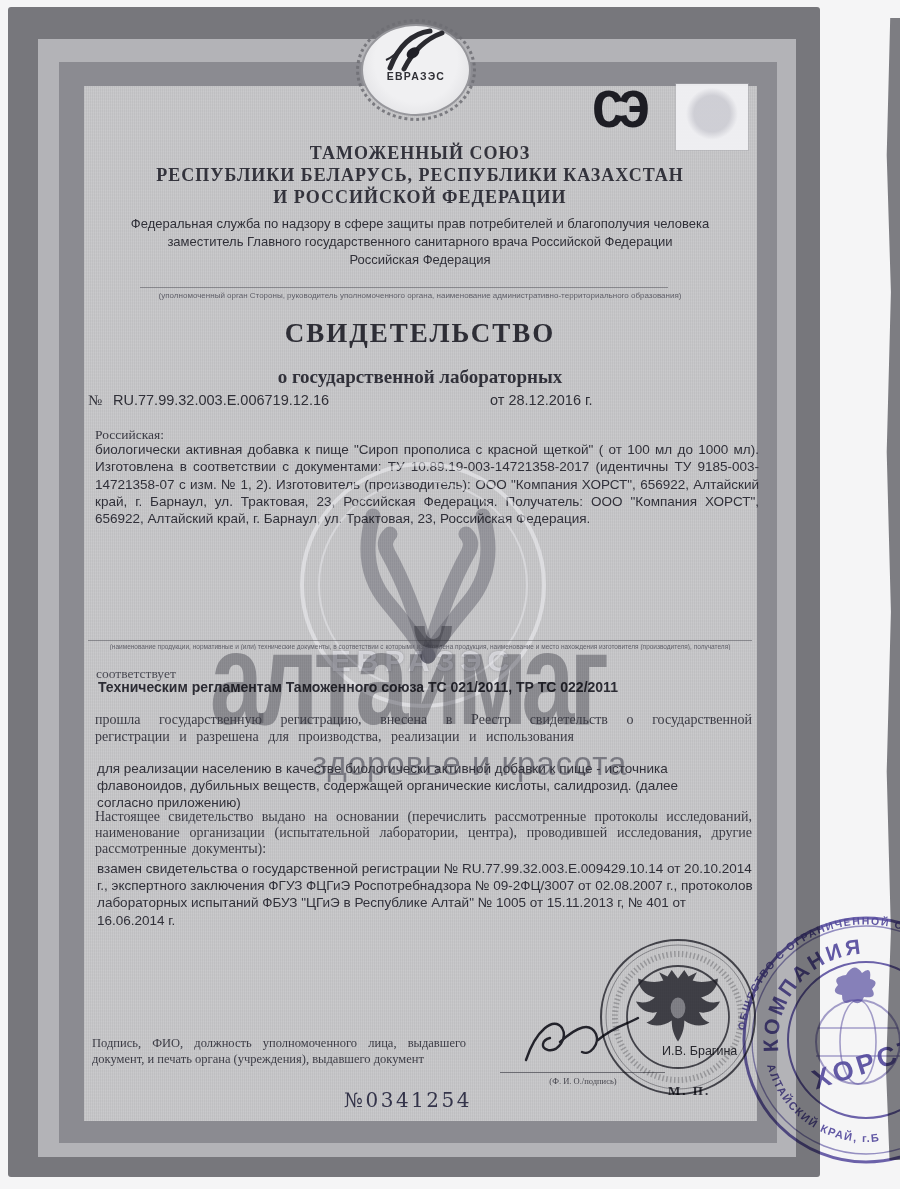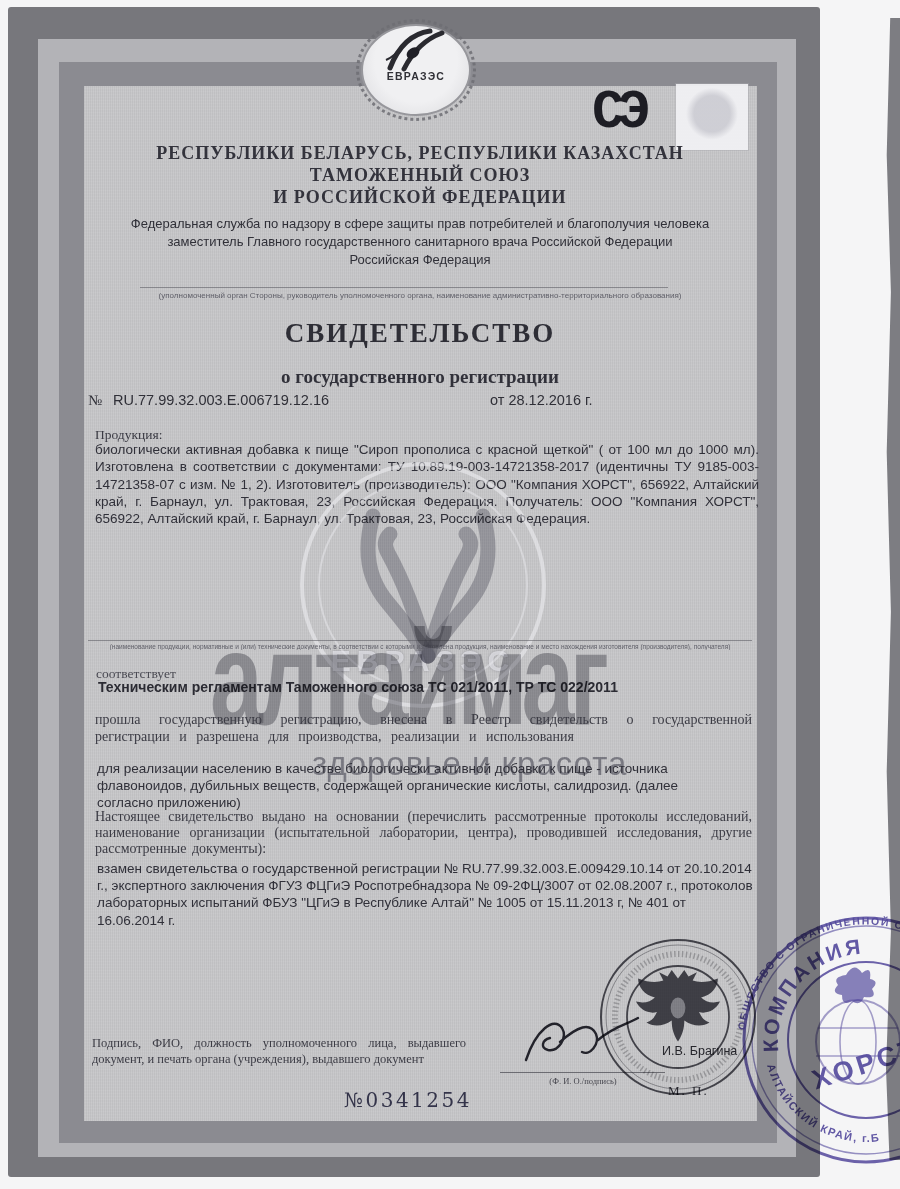--- a/index.html
+++ b/index.html
@@ -57,21 +57,21 @@
   .wm-euras-label{position:absolute;left:0;right:0;bottom:26px;text-align:center;font-weight:bold;
            font-size:30px;letter-spacing:6px;color:rgba(244,244,248,.6);text-shadow:0 0 3px rgba(120,120,130,.55);}
   .wm-brand{left:210px;top:612px;font-weight:bold;font-size:100px;line-height:1;letter-spacing:-5px;
             color:rgba(104,104,114,.5);transform:scale(.95,1.32);transform-origin:top left;
             mix-blend-mode:multiply;pointer-events:none;}
   .wm-tag{left:312px;top:745px;font-size:33px;letter-spacing:1px;color:rgba(134,134,145,.8);
           mix-blend-mode:multiply;pointer-events:none;}
   .tulip{left:338px;top:498px;mix-blend-mode:multiply;}
   .sig-cap{left:503px;top:1076px;width:160px;font-size:8.5px;color:#45454d;text-align:center;font-family:Liberation Serif, serif;}
   .signer{left:662px;top:1044px;font-size:12.5px;color:#26262c;}
-  .mp{left:668px;top:1083px;font-weight:normal;font-size:13px;letter-spacing:2px;color:#2d2d35;}
+  .mp{left:668px;top:1083px;font-weight:bold;font-size:13px;letter-spacing:2px;color:#2d2d35;}
   .blank-no{left:344px;top:1088px;font-family:"DejaVu Serif","Liberation Serif",serif;
             font-size:20px;letter-spacing:2.5px;color:#34344a;font-weight:normal;}
   .stamp{mix-blend-mode:multiply;}
 </style>
 </head>
 <body>
 
 <div class="scan">
 
   <div class="page hatch">
@@ -93,40 +93,40 @@
         <path d="M2,34 C9,31 13,27 17,21" stroke="#2a2a30" stroke-width="2" fill="none"></path>
       </svg>
       <div class="badge-label">ЕВРАЗЭС</div>
     </div>
 
     <div class="abs se-mark">СЭ</div>
 
     <div class="abs holo"></div>
 
     <div class="abs header center">
+      <div class="h-big">ТАМОЖЕННЫЙ СОЮЗ</div>
       <div class="h-big">РЕСПУБЛИКИ БЕЛАРУСЬ, РЕСПУБЛИКИ КАЗАХСТАН</div>
-      <div class="h-big">ТАМОЖЕННЫЙ СОЮЗ</div>
       <div class="h-big">И РОССИЙСКОЙ ФЕДЕРАЦИИ</div>
       <div class="gap6"></div>
       <div class="h-sm">Федеральная служба по надзору в сфере защиты прав потребителей и благополучия человека</div>
       <div class="h-sm">заместитель Главного государственного санитарного врача Российской Федерации</div>
       <div class="h-sm">Российская Федерация</div>
     </div>
 
     <div class="abs rule" style="left:140px;top:287px;width:528px;"></div>
     <div class="abs fine center" style="left:95px;top:291px;width:650px;font-size:8px;">(уполномоченный орган Стороны, руководитель уполномоченного органа, наименование административно-территориального образования)</div>
 
     <div class="abs ser center title-main">СВИДЕТЕЛЬСТВО</div>
-    <div class="abs ser center title-sub">о государственного регистрации</div>
+    <div class="abs ser center title-sub">о государственной лабораторных</div>
 
     <div class="abs ser numrow" style="left:88px;top:392px;">№</div>
     <div class="abs numrow" style="left:113px;top:392px;">RU.77.99.32.003.E.006719.12.16</div>
     <div class="abs numrow" style="left:490px;top:392px;">от 28.12.2016 г.</div>
 
-    <div class="abs ser" style="left:95px;top:427px;font-size:13.5px;color:#3a3a43;">Продукция:</div>
+    <div class="abs ser" style="left:95px;top:427px;font-size:13.5px;color:#3a3a43;">Российская:</div>
     <div class="abs para just" style="left:95px;top:441px;width:664px;font-size:13.5px;line-height:17.3px;">биологически активная добавка к пище "Сироп прополиса с красной щеткой" ( от 100 мл до 1000 мл). Изготовлена в соответствии с документами: ТУ 10.89.19-003-14721358-2017 (идентичны ТУ 9185-003-14721358-07 с изм. № 1, 2). Изготовитель (производитель): ООО "Компания ХОРСТ", 656922, Алтайский край, г. Барнаул, ул. Трактовая, 23, Российская Федерация. Получатель: ООО "Компания ХОРСТ", 656922, Алтайский край, г. Барнаул, ул. Трактовая, 23, Российская Федерация.</div>
 
     <div class="abs wm-ring">
       <div class="wm-euras-label">ЕВРАЗЭС</div>
     </div>
     <svg class="abs tulip" style="left:338px;" width="180" height="170" viewBox="0 0 180 170">
       <g stroke="rgba(118,118,130,.45)" stroke-width="15" fill="none" stroke-linecap="round">
         <path d="M35,18 Q20,70 50,105 Q75,135 90,158"></path>
         <path d="M145,18 Q160,70 130,105 Q105,135 90,158"></path>
         <path d="M90,158 Q72,95 50,55 Q44,44 52,36"></path>

